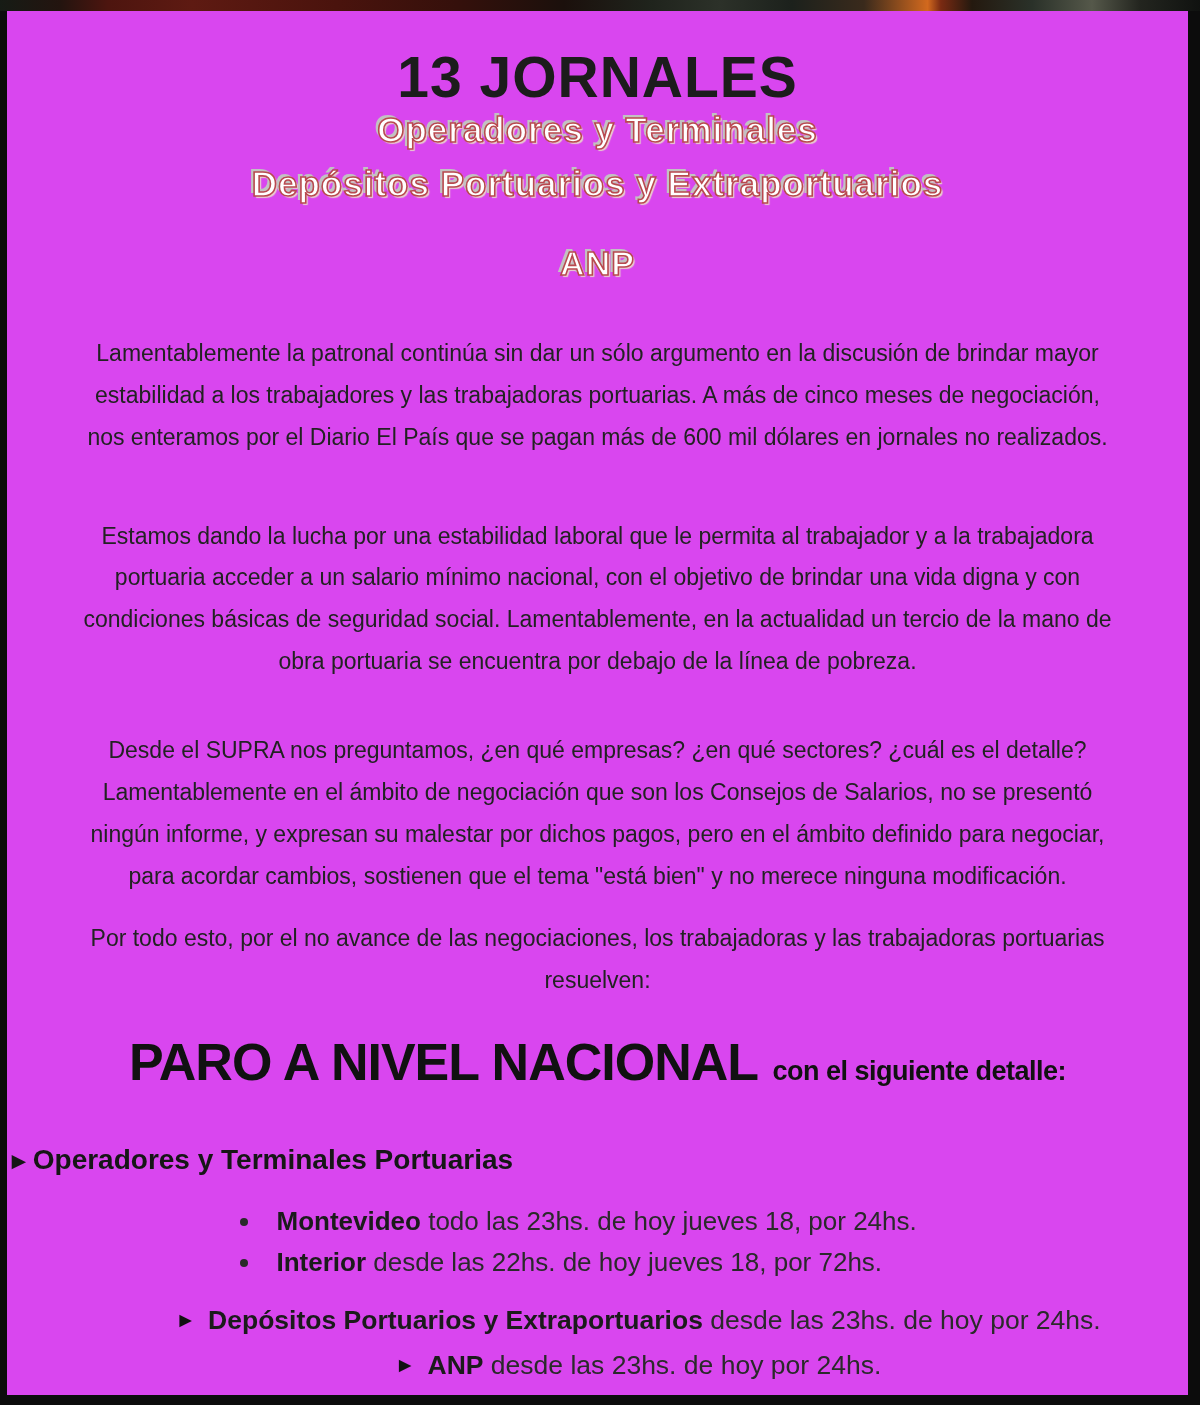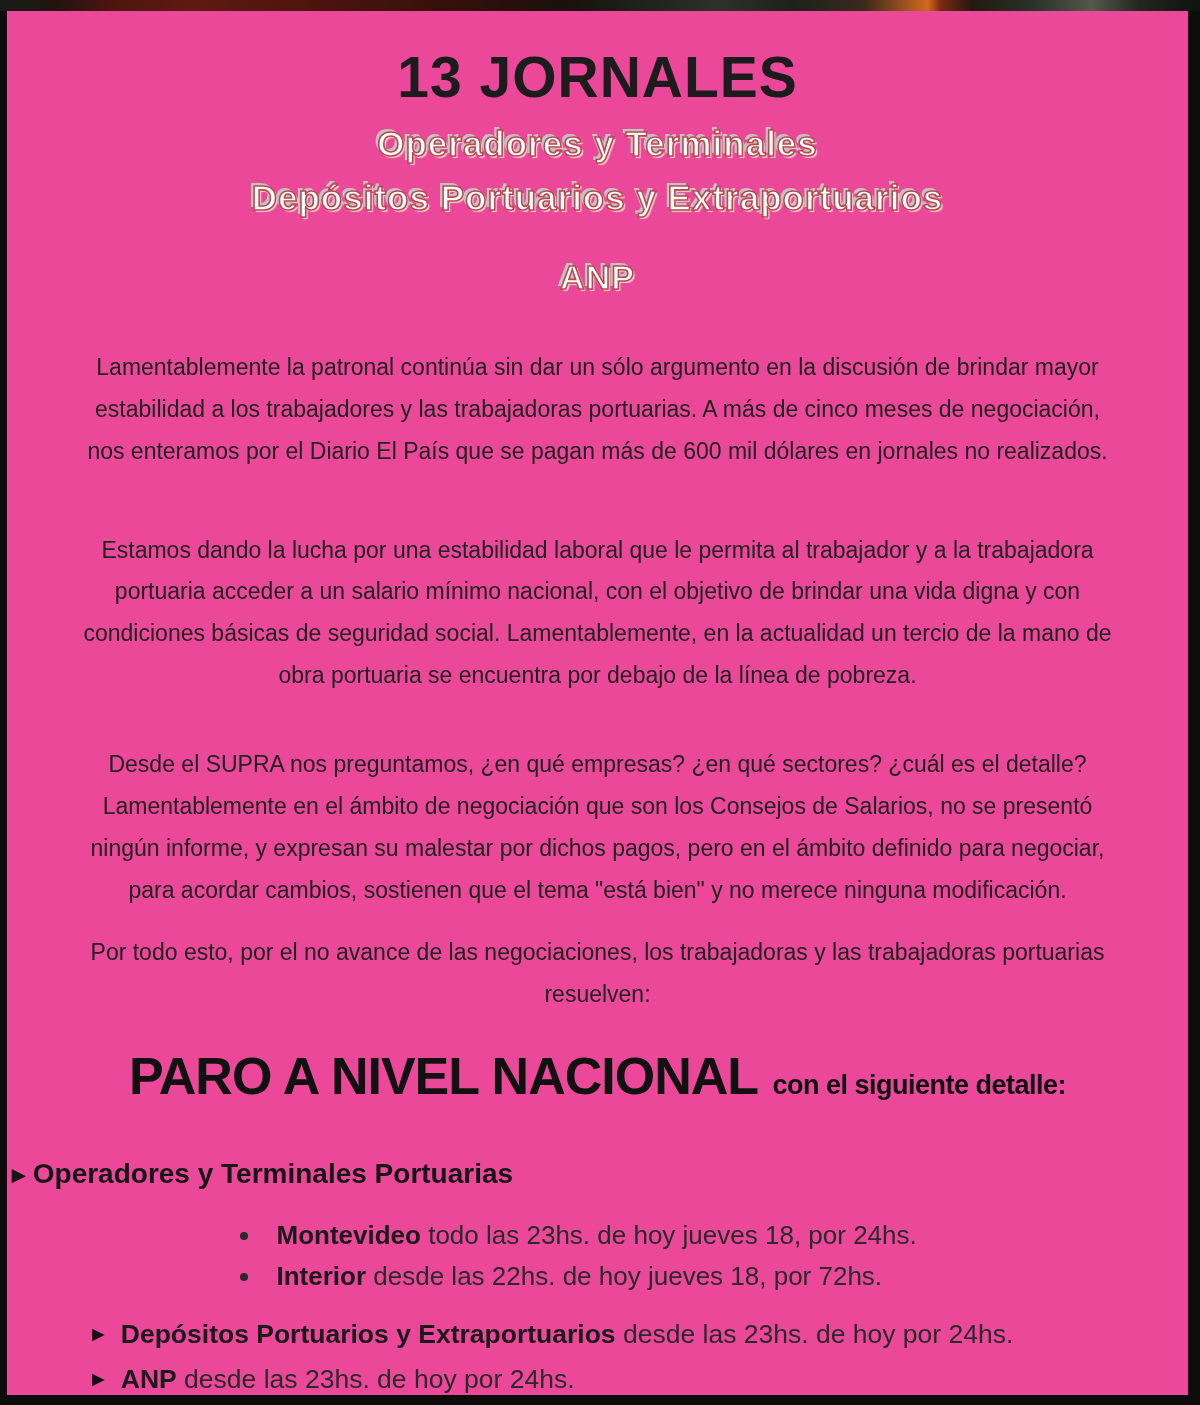--- a/index.html
+++ b/index.html
@@ -14,42 +14,42 @@
   .photo-strip {
     position: absolute; top: 0; left: 0; right: 0; height: 11px;
     background: linear-gradient(90deg,
       #161b15 0%, #23140f 5%, #4d150f 9%, #5e1a12 16%, #4a130d 28%,
       #35100b 38%, #1b100c 47%, #1f231c 54%, #2c3129 60%, #1c211c 66%,
       #3a2a1c 72%, #d2691e 77.3%, #7a2a12 78.4%, #24190f 81%,
       #2a3129 86%, #55584a 91%, #23251f 95%, #101210 100%);
   }
   .page {
     position: absolute; top: 11px; left: 7px; right: 12px; bottom: 10px;
-    background: #ec4899;
+    background: #d946ef;
     color: #1e1e1e;
     overflow: hidden;
   }
   .title {
     margin-top: 33px;
     text-align: center;
     font-size: 57px;
     font-weight: 700;
     letter-spacing: 1px;
     color: #1c1c1c;
   }
   .wordart {
     text-align: center;
     font-weight: 700;
     font-size: 35px;
     letter-spacing: 1px;
     color: #ffffff;
     -webkit-text-stroke: 1.6px #b9494f;
     text-shadow: -3px -3px 0 #c2c2c2, 2px 2px 1px #e9cdcf;
   }
-  .wordart-line1 { margin-top: 14px; }
+  .wordart-line1 { }
   .wordart-line2 { margin-top: 14px; }
   .wordart-anp   { margin-top: 40px; font-size: 34px; }
   .para {
     width: 1030px;
     margin: 12px auto;
     text-align: center;
     font-size: 23px;
     line-height: 1.82;
     color: #222222;
   }
@@ -91,20 +91,21 @@
     color: #2a2a2a;
     list-style: disc outside;
   }
   .bullet-list li { padding-left: 14px; margin-bottom: 2px; }
   .bold { font-weight: 700; color: #1b1b1b; }
   .arrow-items {
     margin: 18px 0 0 81px;
     font-size: 26.5px;
     line-height: 1.55;
     color: #2a2a2a;
+    text-align: center;
   }
   .arrow-items .row { margin-bottom: 4px; }
   .arrow-glyph { font-size: 21px; margin-right: 12px; color: #111; vertical-align: 2px; }
 </style>
 </head>
 <body>
 
 <div class="photo-strip"></div>
 
 <div class="page">

